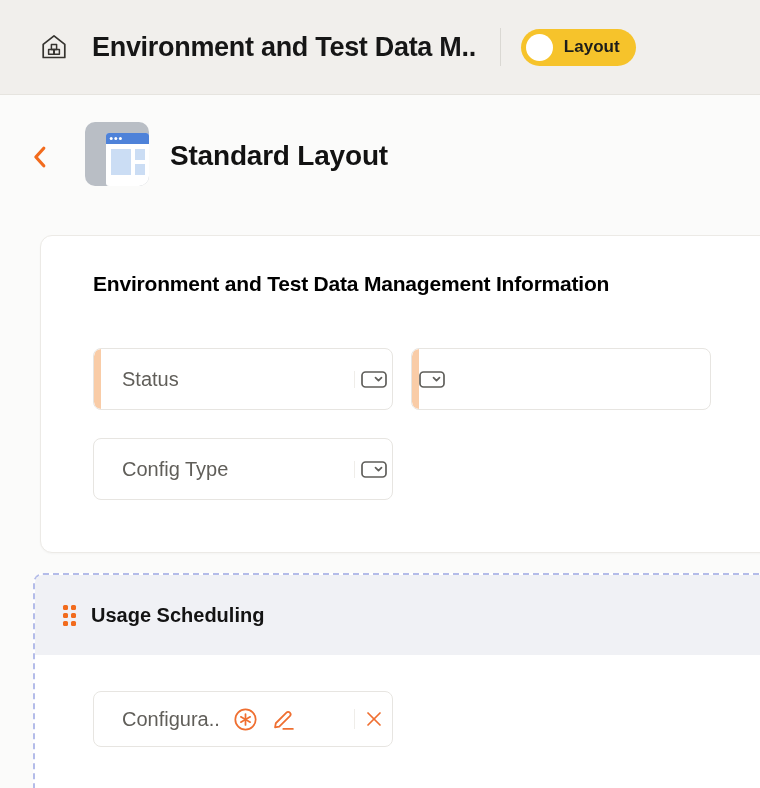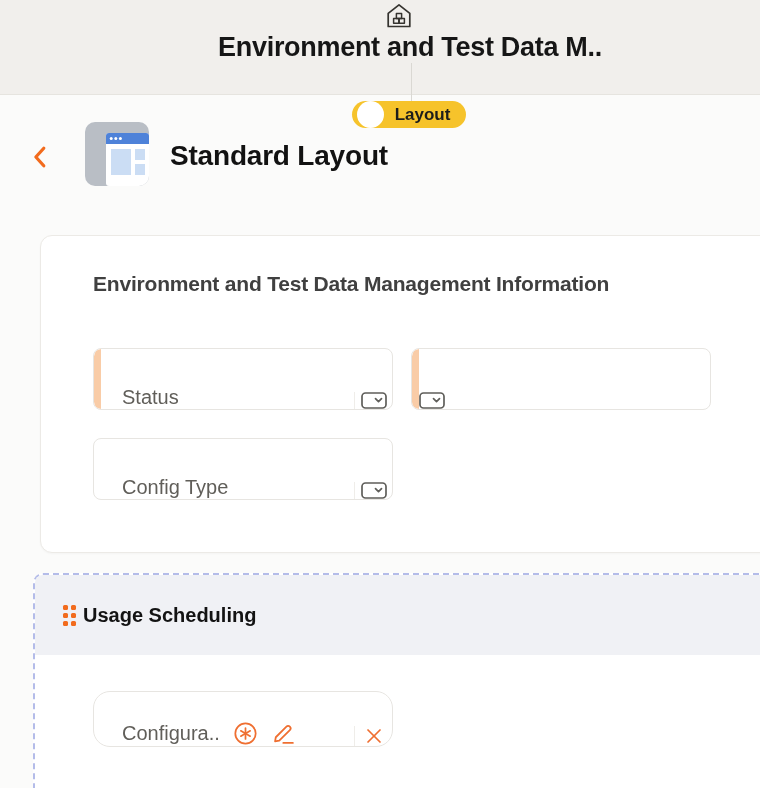--- a/index.html
+++ b/index.html
@@ -8,21 +8,21 @@
     font-family: "Liberation Sans", "DejaVu Sans", sans-serif;
     background: #FBFBFA;
     position: relative;
     color: #141414;
   }
 
   
   .appbar {
     position: absolute; left: 0; top: 0; width: 760px; height: 95px;
     background: #F1EFEC; border-bottom: 1px solid #E6E4DF;
-    display: flex; align-items: center; padding-left: 38px; flex-direction: column;
+    display: flex; align-items: center; padding-left: 38px;
   }
   .appbar .app-icon { width: 32px; height: 32px; flex: 0 0 auto; display: flex; }
   .appbar .app-title {
     margin-left: 22px; font-size: 27px; font-weight: 700;
     letter-spacing: -0.3px; color: #161616; white-space: nowrap;
   }
   .appbar .vdivider {
     margin-left: 24px; width: 1px; height: 38px; background: #DAD8D3; flex: 0 0 auto;
   }
   .status-pill {
@@ -47,28 +47,28 @@
   }
 
   
   .card {
     position: absolute; left: 40px; top: 235px; width: 740px; height: 318px;
     background: #FFFFFF; border: 1px solid #ECEAE6; border-radius: 12px;
     box-shadow: 0 1px 2px rgba(0,0,0,0.03);
   }
   .card .card-title {
     position: absolute; left: 52px; top: 36px;
-    font-size: 21px; font-weight: 700; color: #404040; letter-spacing: -0.2px;
+    font-size: 21px; font-weight: 700; color: #000000; letter-spacing: -0.2px;
   }
 
   
   .field {
     position: absolute; width: 300px; height: 62px;
     background: #FFFFFF; border: 1px solid #E7E5E1; border-radius: 8px;
-    display: flex; align-items: flex-end; cursor: pointer; overflow: hidden;
+    display: flex; align-items: center; cursor: pointer; overflow: hidden;
   }
   .field .accent {
     position: absolute; left: 0; top: 0; bottom: 0; width: 7px;
     background: #F9CCA7; border-radius: 7px 0 0 7px;
   }
   .field .field-main {
     flex: 1 1 auto; display: flex; align-items: center; padding-left: 28px; gap: 13px;
     min-width: 0;
   }
   .field .field-label {
@@ -89,21 +89,21 @@
     overflow: hidden;
   }
   .dashed-section .section-head {
     height: 80px; background: #F0F1F5; display: flex; align-items: center; padding-left: 28px;
   }
   .drag-handle {
     display: grid; grid-template-columns: repeat(2, 5px); grid-auto-rows: 5px;
     gap: 3px; cursor: grab;
   }
   .drag-handle i { background: #F26B1D; border-radius: 1.5px; }
-  .section-title { margin-left: 7px; font-size: 20px; font-weight: 700; color: #131313; }
+  .section-title { margin-left: 15px; font-size: 20px; font-weight: 700; color: #131313; }
 </style>
 </head>
 <body>
 
 <div class="appbar">
   <span class="app-icon">
     <svg viewBox="0 0 32 32" width="32" height="32" fill="none" stroke="#35332F" stroke-width="1.7" stroke-linejoin="round" stroke-linecap="round">
       <path d="M5.2 26.5 V13.4 L16 4.8 L26.8 13.4 V26.5 Z"></path>
       <g stroke-width="1.5">
         <rect x="13.4" y="13.6" width="5.2" height="4.8"></rect>
@@ -199,21 +199,21 @@
       <i></i>
         <i></i>
         <i></i>
         <i></i>
         <i></i>
         <i></i>
     </span>
     <span class="section-title">Usage Scheduling</span>
   </div>
 
-  <div class="field small" style="left:58px; top:116px;border-radius:17px;">
+  <div class="field small" style="left:58px; top:116px;">
     <div class="field-main">
       <span class="field-label">Configura..</span>
       <span class="icon-btn">
         <svg viewBox="0 0 26 26" width="25" height="25" fill="none" stroke="#EF6F31" stroke-width="1.8" stroke-linecap="round">
           <circle cx="13" cy="13" r="10.6"></circle>
           <line x1="13" y1="7.4" x2="13" y2="18.6"></line>
           <line x1="8.1" y1="10.2" x2="17.9" y2="15.8"></line>
           <line x1="17.9" y1="10.2" x2="8.1" y2="15.8"></line>
         </svg>
       </span>

